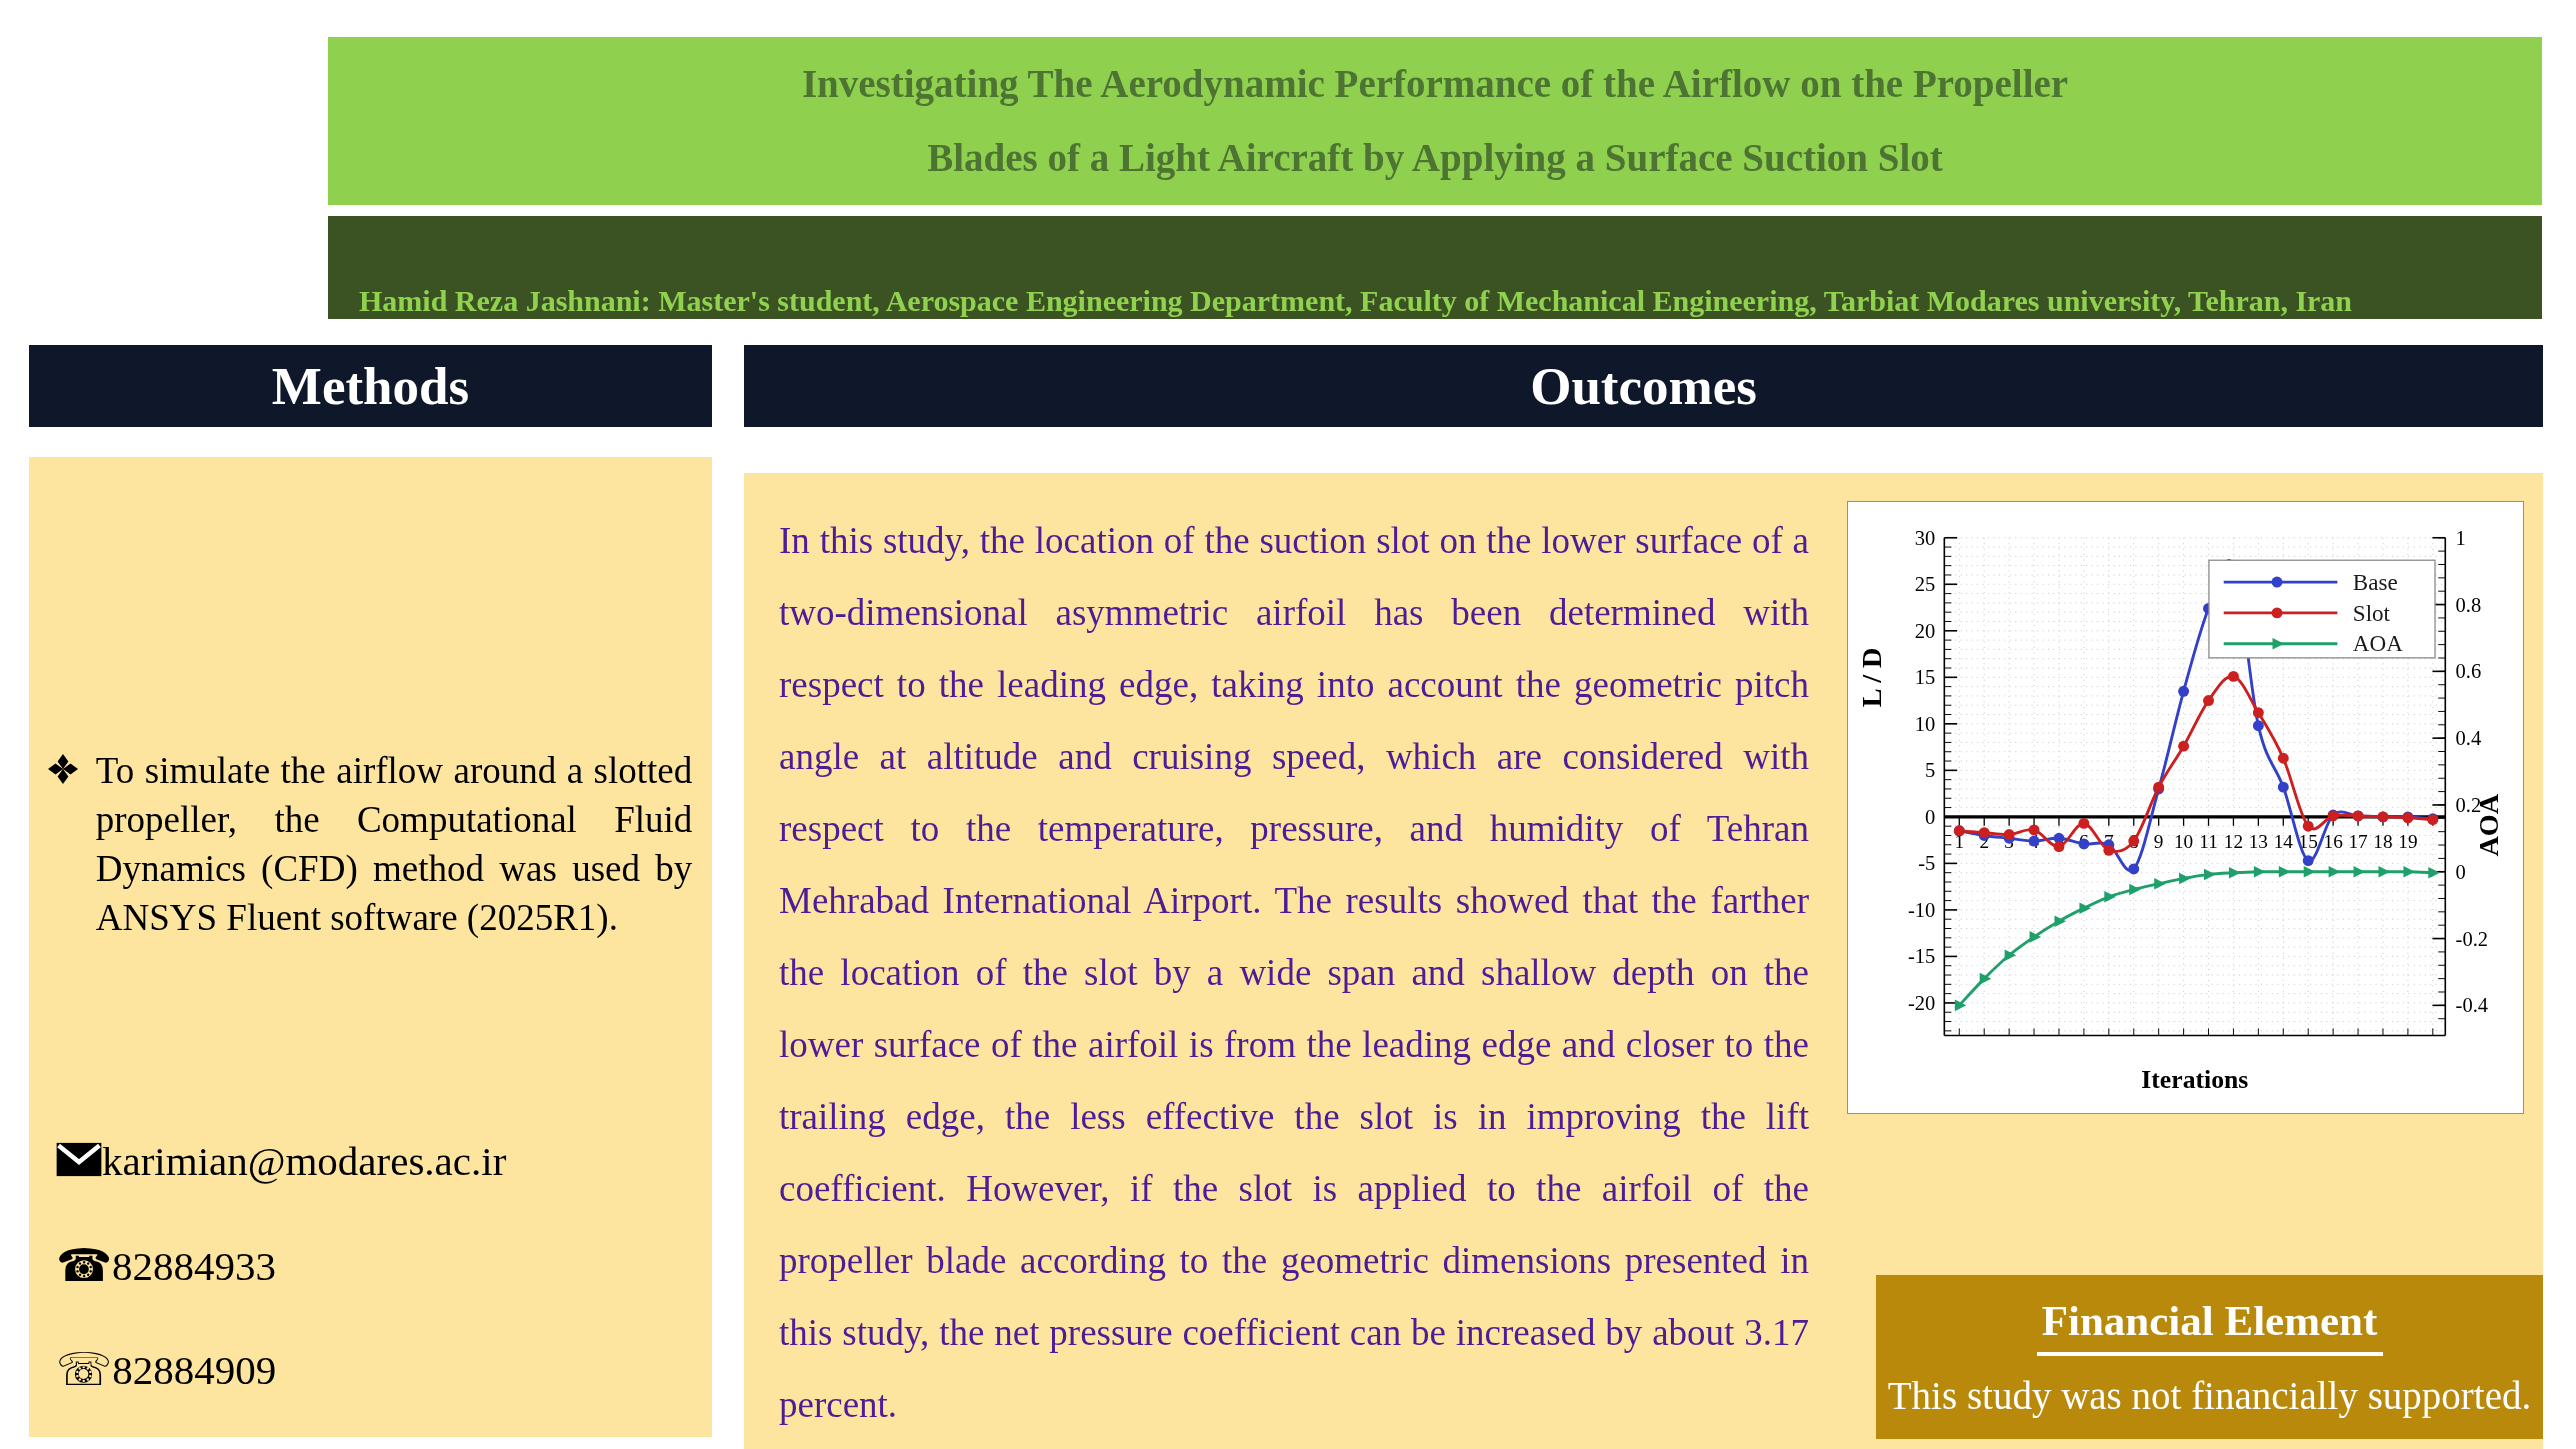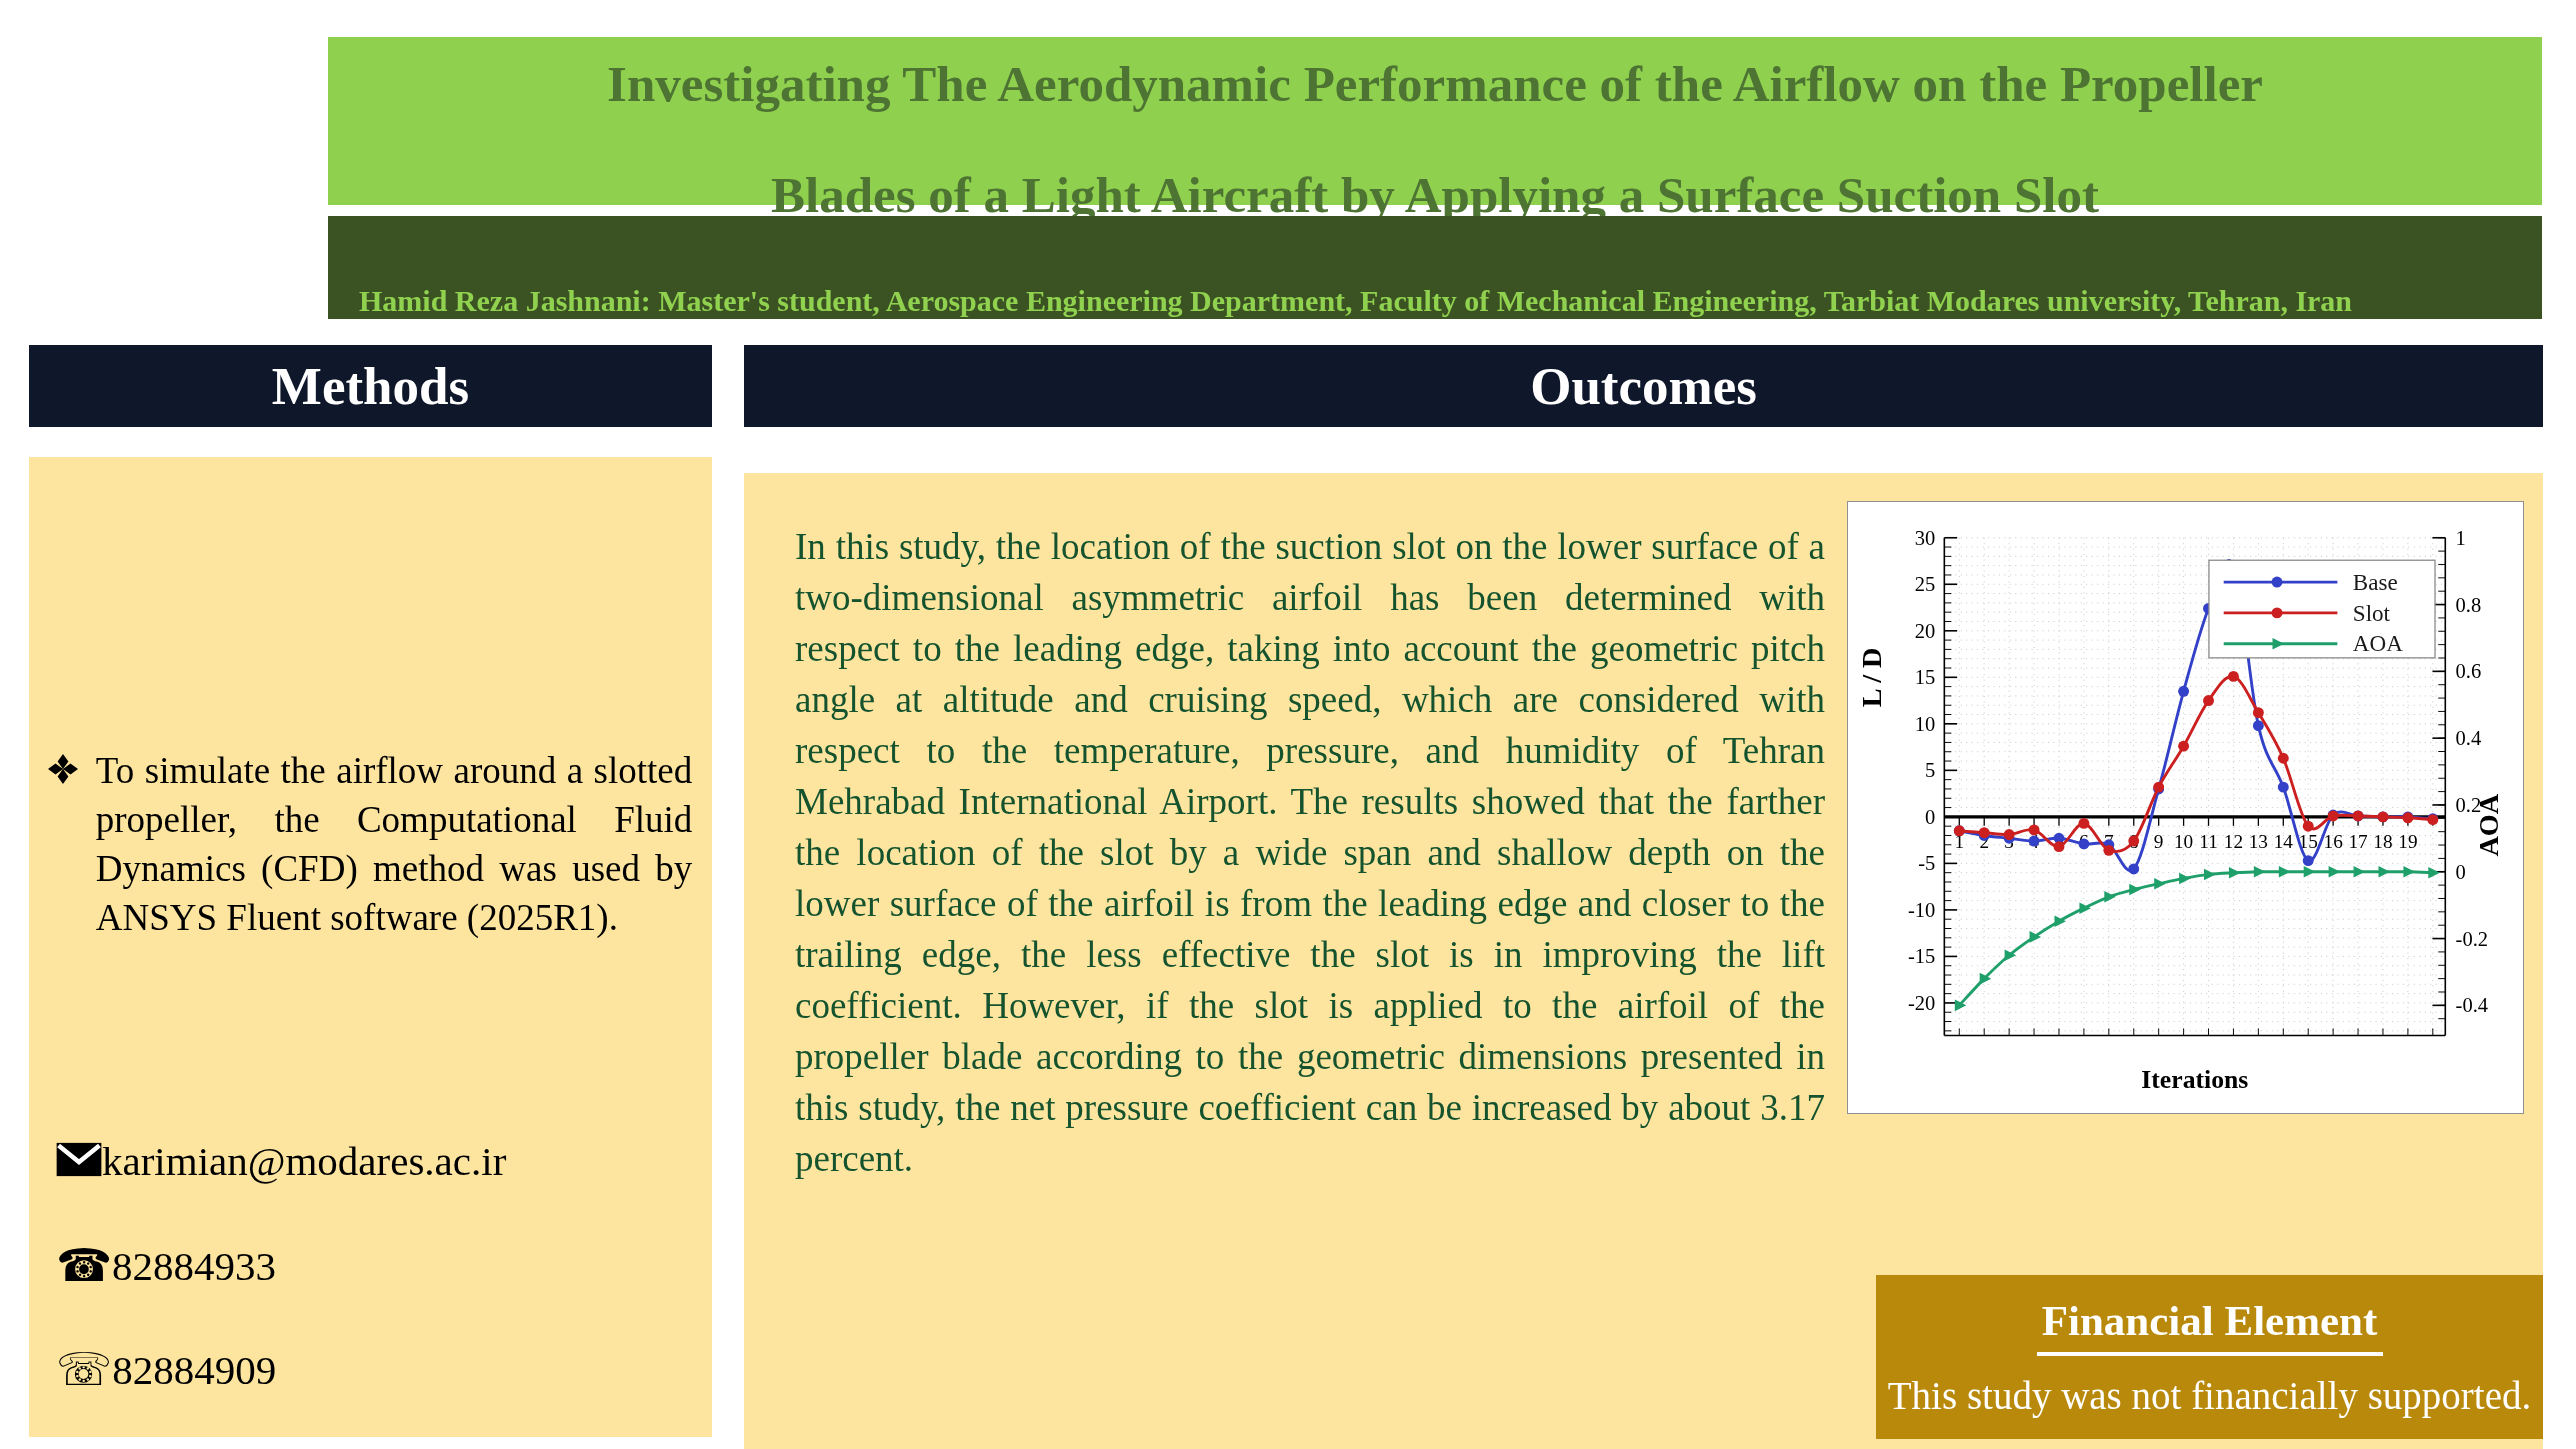--- a/index.html
+++ b/index.html
@@ -7,22 +7,22 @@
           font-family:"Liberation Serif", serif;}
   .abs{position:absolute;}
 
   
   #logo{left:26px;top:6.4px;width:309px;height:322px;}
   #logo svg{width:100%;height:100%;display:block;}
 
   
   #title-box{left:328px;top:37px;width:2214px;height:168px;background:#8FD14E;
              display:flex;flex-direction:column;justify-content:center;align-items:center;}
-  #title-box .tline{color:#4E7433;font-weight:bold;font-size:51px;line-height:74px;
-                    text-align:right;white-space:nowrap;margin-top:37px;}
+  #title-box .tline{color:#4E7433;font-weight:bold;font-size:39px;line-height:74px;
+                    text-align:right;white-space:nowrap;}
 
   
   #authors-box{left:328px;top:216px;width:2214px;height:103px;background:#3B5322;
                display:flex;flex-direction:column;justify-content:flex-end;padding-left:31px;box-sizing:border-box;}
   #authors-box .aline{color:#90D24F;font-weight:bold;font-size:30px;line-height:36px;white-space:nowrap;}
 
   
   .sec-header{top:345px;height:82px;background:#0f172a;color:#ffffff;
               font-weight:bold;font-size:53px;display:flex;align-items:center;justify-content:center;}
   #methods-header{left:29px;width:683px;}
@@ -38,22 +38,22 @@
 
   .contact-row{position:absolute;left:27px;display:flex;align-items:center;height:55px;}
   .contact-row .ctext{font-size:41px;color:#000;}
   .glyph-icon{font-family:"DejaVu Sans", sans-serif;font-size:45px;color:#000;line-height:45px;}
   #contact-email{top:676px;}
   #contact-phone{top:781px;}
   #contact-fax{top:885px;}
 
   
   #outcomes-panel{left:744px;top:473px;width:1799px;height:976px;background:#FDE5A0;}
-  #outcomes-text{position:absolute;left:35px;top:32px;width:1030px;margin:16px;
-                 font-size:37px;line-height:51px;color:#14532d;text-align:justify;}
+  #outcomes-text{position:absolute;left:35px;top:32px;width:1030px;margin:0;
+                 font-size:37px;line-height:72px;color:#4c1d95;text-align:justify;}
 
   #chart-box{position:absolute;left:1103px;top:28px;width:677px;height:613px;background:#ffffff;
              border:1.3px solid #909090;box-sizing:border-box;}
   #chart-box svg{width:100%;height:100%;display:block;}
 
   #financial-box{position:absolute;left:1132px;top:802px;width:667px;height:164px;background:#B9890B;
                  display:flex;flex-direction:column;align-items:center;justify-content:center;gap:16.7px;}
   #fin-title{color:#fff;font-weight:bold;font-size:43px;border-bottom:4.5px solid #fff;padding:0 5.2px 6.4px 5.2px;}
   #fin-body{color:#fff;font-size:39px;white-space:nowrap;}
 </style>

